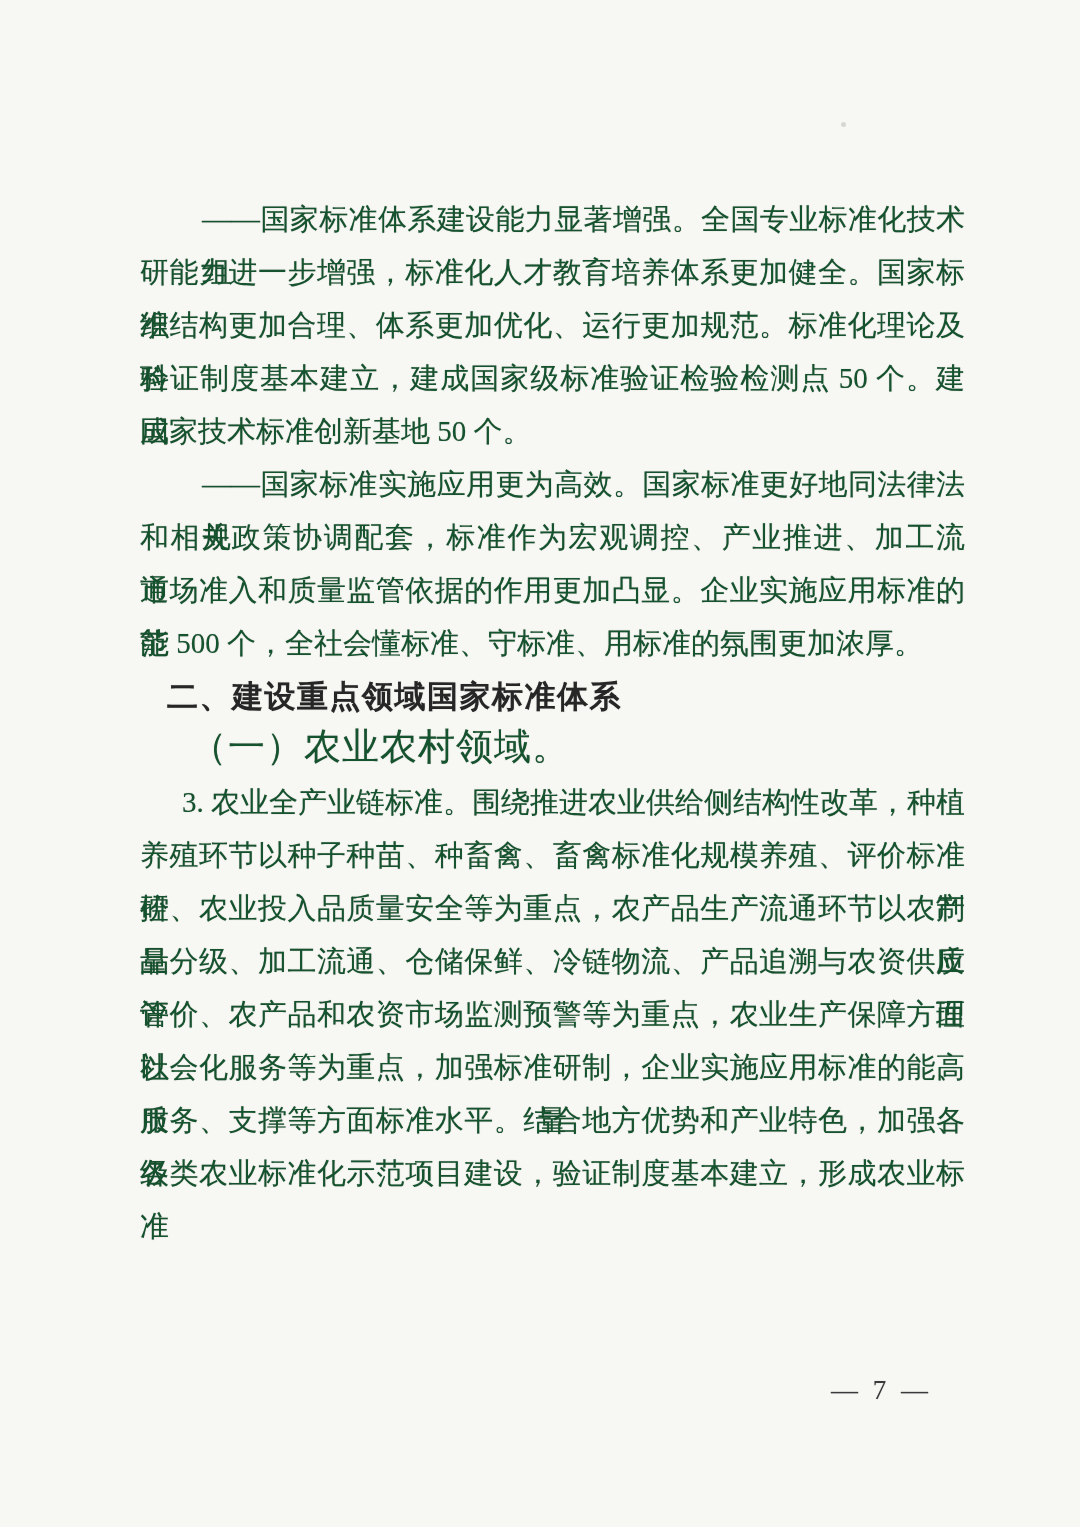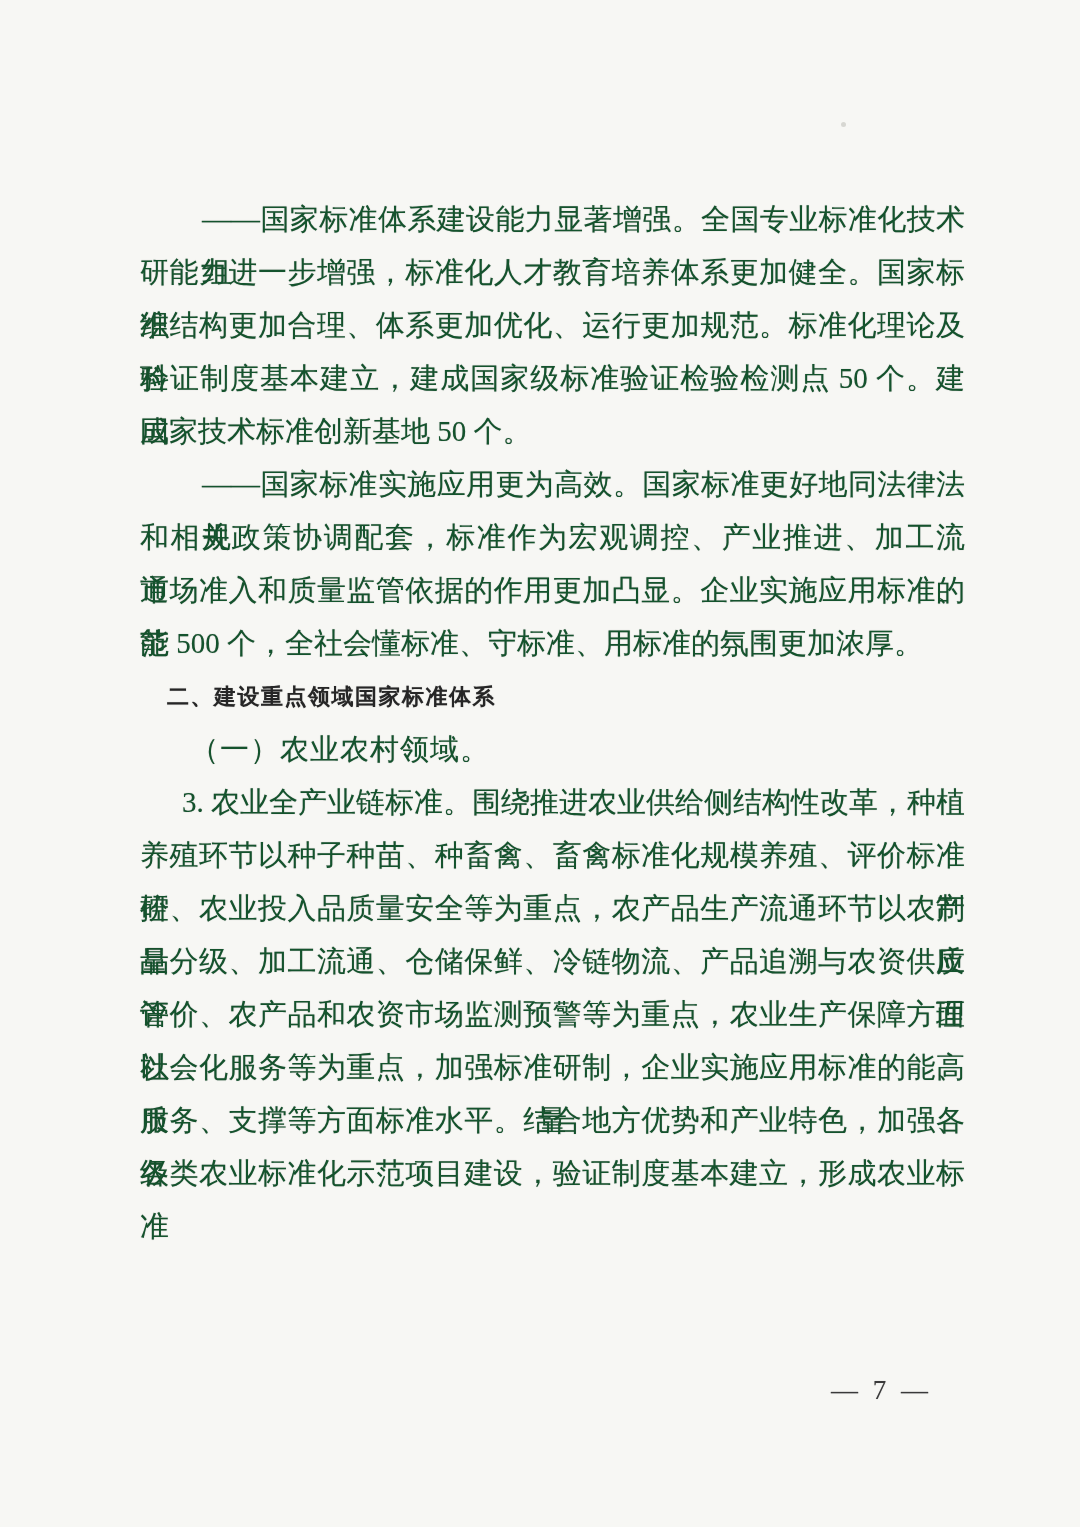--- a/index.html
+++ b/index.html
@@ -48,28 +48,29 @@
     text-align-last: justify;
     text-justify: inter-character;
   }
   .ind-dash { padding-left: 62px; }
   .ind-num  { padding-left: 42px; }
   .ind-sub  { padding-left: 50px; }
   .ind-head { padding-left: 27px; }
   .line.heading {
     font-family: "Liberation Sans", "DejaVu Sans", sans-serif;
     font-weight: bold;
-    font-size: 22px;
+    font-size: 31px;
     letter-spacing: 1.5px;
     color: #262626;
     text-shadow: 0 0 1px rgba(38,38,38,0.35);
   }
   .line.subheading {
-    font-size: 29px;
+    font-size: 37px;
     letter-spacing: 1px;
+    font-family: Liberation Mono, monospace;
   }
   .page-footer {
     position: absolute;
     top: 1374px;
     right: 148px;
     font-size: 27px;
     line-height: 32px;
     color: #3a3a3a;
     letter-spacing: 4px;
     text-shadow: 0 0 1px rgba(58,58,58,0.35);

